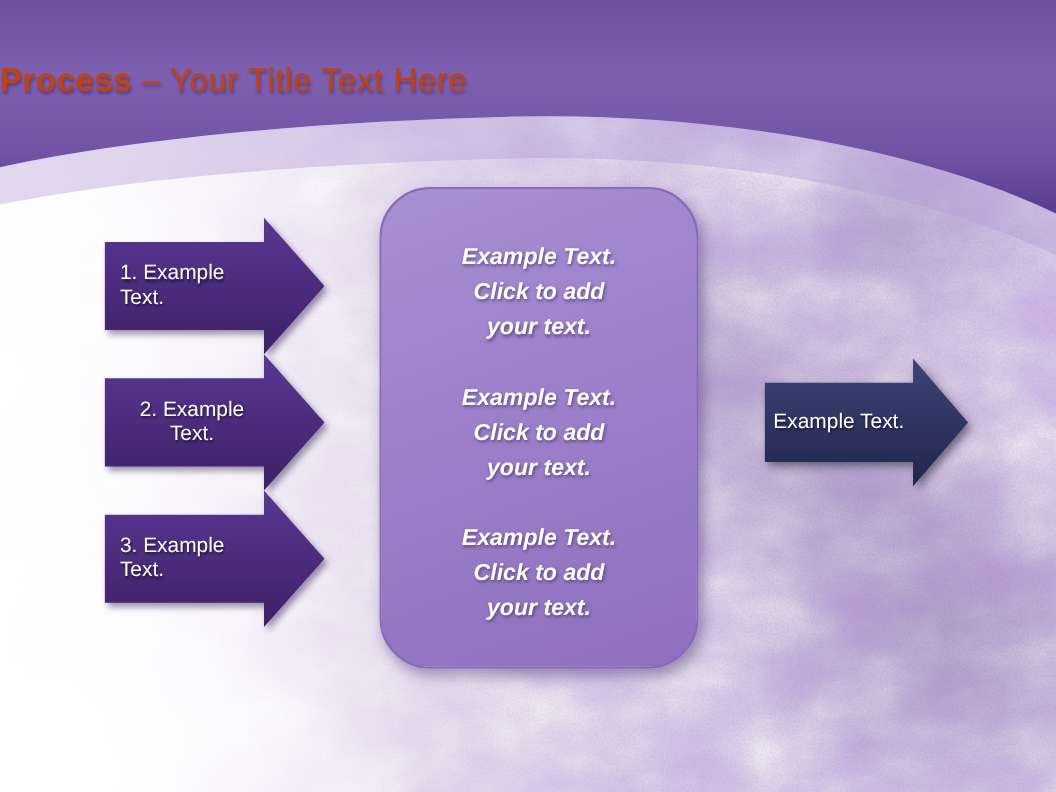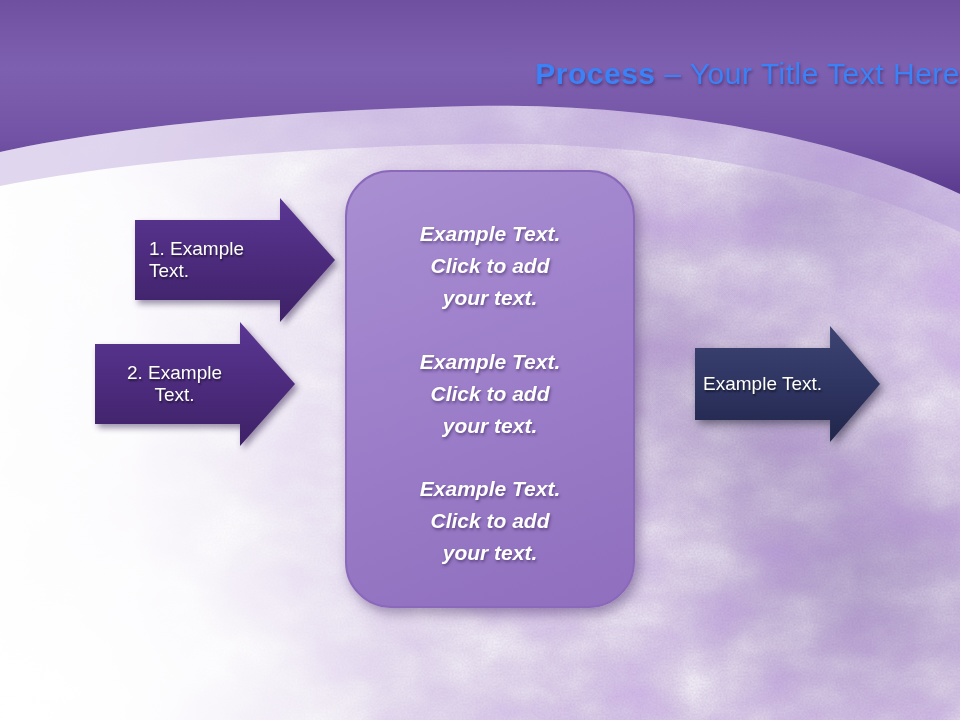--- a/index.html
+++ b/index.html
@@ -22,36 +22,36 @@
   .fade{position:absolute;inset:0;z-index:2;pointer-events:none;background:
     linear-gradient(90deg, rgba(255,255,255,0.98) 0%, rgba(255,255,255,0.92) 14%,
       rgba(255,255,255,0.65) 27%, rgba(255,255,255,0.28) 44%,
       rgba(255,255,255,0.06) 60%, rgba(255,255,255,0) 74%),
     radial-gradient(420px 260px at 8% 96%, rgba(255,255,255,0.85), rgba(255,255,255,0) 75%);}
 
   
   .header-svg{position:absolute;top:0;left:0;z-index:3;}
   .slide-title{
     position:absolute;top:52px;left:0;width:960px;z-index:4;
-    text-align:right;color:#3b82f6;font-size:30px;line-height:44px;
+    text-align:left;color:#c2410c;font-size:30px;line-height:44px;
     text-shadow:1px 2px 3px rgba(40,20,70,0.45);letter-spacing:0.5px;
   }
   .slide-title .em{font-weight:bold;}
   .slide-title .rest{font-weight:normal;}
 
   
   .step{position:absolute;width:200px;height:124px;z-index:5;
         filter:drop-shadow(3px 4px 3px rgba(40,20,70,0.45));}
   .step-shape{width:100%;height:100%;
     clip-path:polygon(0 17.7%, 72.5% 17.7%, 72.5% 0, 100% 50%, 72.5% 100%, 72.5% 82.3%, 0 82.3%);
     background:linear-gradient(180deg,#5a3793 0%, #4b2a7b 55%, #3d2166 100%);}
   .step-label{position:absolute;left:0;top:17.7%;height:64.6%;width:145px;
     display:flex;align-items:center;box-sizing:border-box;padding-left:14px;
     color:#fff;font-size:19px;text-shadow:1px 2px 2px rgba(0,0,0,0.5);}
-  .step1{left:95px;top:198px;margin-left:40px;}
+  .step1{left:95px;top:198px;}
   .step2{left:95px;top:322px;text-align:center;}
   .step3{left:95px;top:446px;}
 
   
   .panel{
     position:absolute;left:345px;top:170px;width:290px;height:438px;z-index:5;
     border-radius:46px;box-sizing:border-box;
     background:linear-gradient(160deg,#a98fd2 0%, #9d7fca 45%, #8f6fbe 100%);
     border:2px solid #8a68ba;
     box-shadow:4px 6px 12px rgba(60,35,95,0.40);
@@ -115,20 +115,24 @@
   </div>
 
   <div class="step step1">
     <div class="step-shape"></div>
     <div class="step-label">1. Example Text.</div>
   </div>
   <div class="step step2">
     <div class="step-shape"></div>
     <div class="step-label">2. Example Text.</div>
   </div>
+  <div class="step step3">
+    <div class="step-shape"></div>
+    <div class="step-label">3. Example Text.</div>
+  </div>
 
   <div class="panel">
     <div class="panel-text">Example Text.
 Click  to add
 your text.</div>
     <div class="panel-text">Example Text.
 Click  to add
 your text.</div>
     <div class="panel-text">Example Text.
 Click  to add

